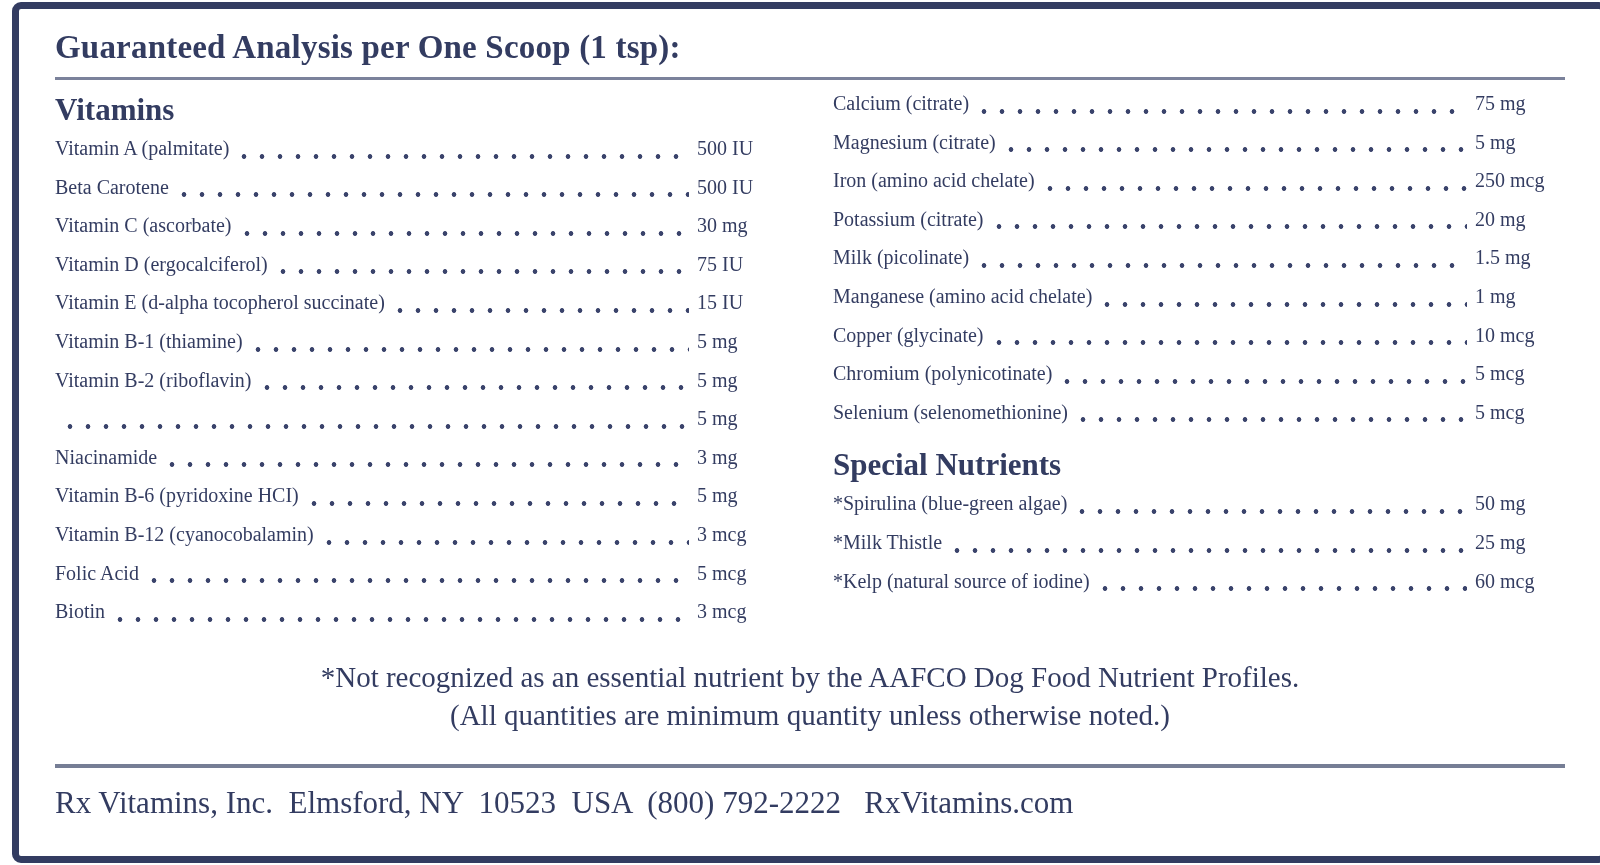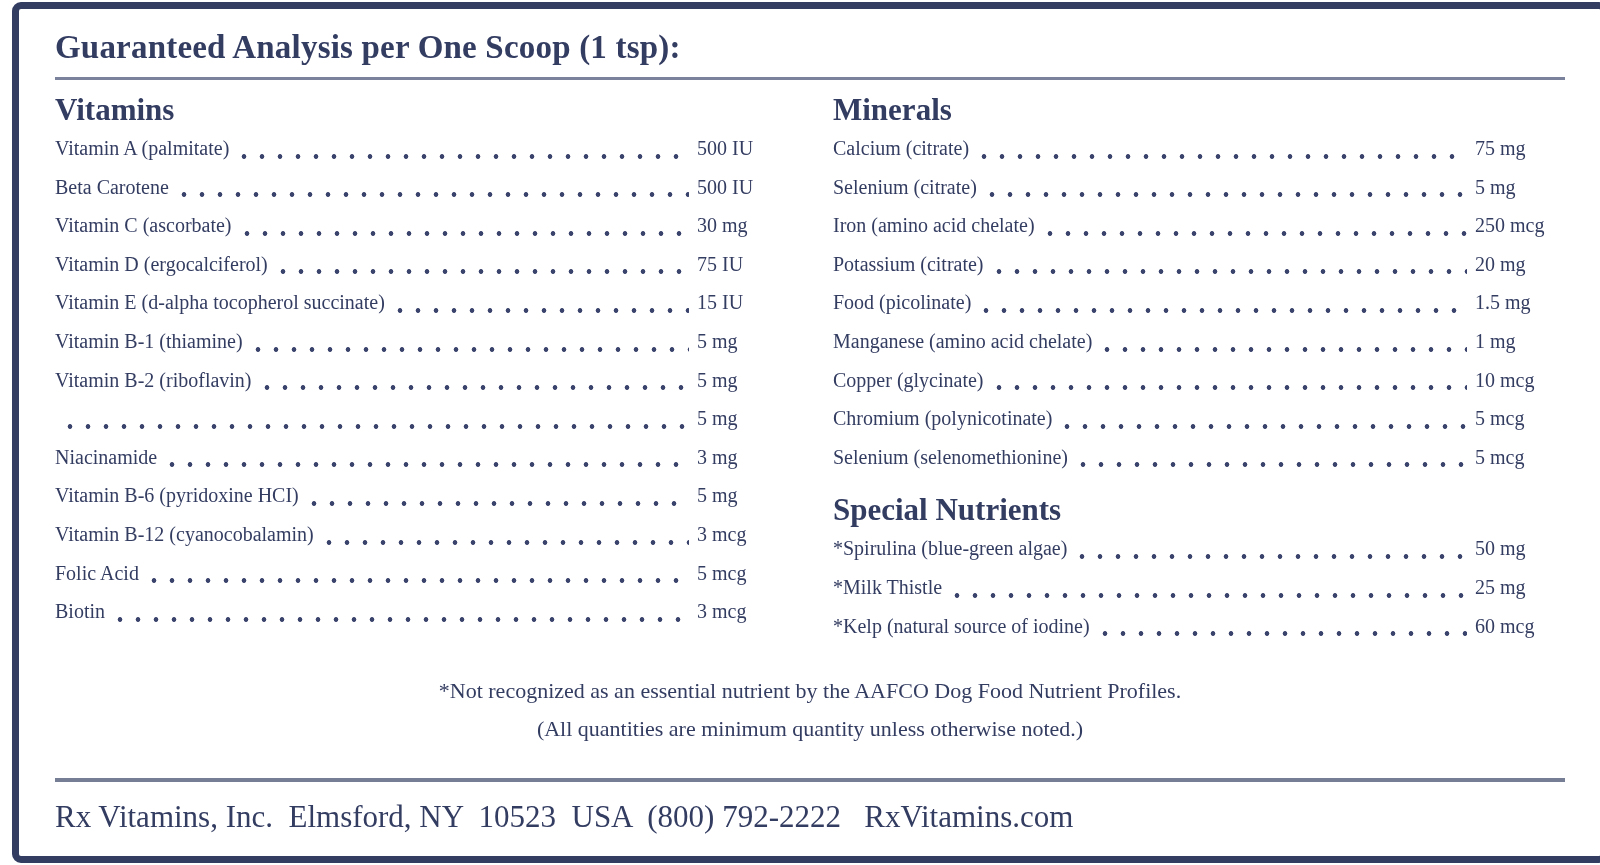--- a/index.html
+++ b/index.html
@@ -63,21 +63,21 @@
     background-size: 18px 7px;
     background-repeat: repeat-x;
   }
   .nutrient-amount {
     flex: 0 0 auto;
     text-align: left;
     min-width: 90px;
   }
   .footnotes {
     text-align: center;
-    font-size: 22px;
+    font-size: 29px;
     line-height: 38px;
     margin-top: 27px;
   }
   .footer-rule {
     border: none;
     height: 0;
     border-top: 4px solid #767e95;
     margin: 30px 0 0 0;
   }
   .company-line {
@@ -163,45 +163,44 @@
         </div>
           <div class="row">
           <span class="nutrient-name">Biotin</span>
           <span class="dot-leader"></span>
           <span class="nutrient-amount">3 mcg</span>
         </div>
         </div>
     </div>
 
     <div class="col">
-      <div class="section-heading">Minerals</div>
       <div>
 
       <div class="row">
           <span class="nutrient-name">Calcium (citrate)</span>
           <span class="dot-leader"></span>
           <span class="nutrient-amount">75 mg</span>
         </div>
           <div class="row">
-          <span class="nutrient-name">Selenium (citrate)</span>
+          <span class="nutrient-name">Magnesium (citrate)</span>
           <span class="dot-leader"></span>
           <span class="nutrient-amount">5 mg</span>
         </div>
           <div class="row">
           <span class="nutrient-name">Iron (amino acid chelate)</span>
           <span class="dot-leader"></span>
           <span class="nutrient-amount">250 mcg</span>
         </div>
           <div class="row">
           <span class="nutrient-name">Potassium (citrate)</span>
           <span class="dot-leader"></span>
           <span class="nutrient-amount">20 mg</span>
         </div>
           <div class="row">
-          <span class="nutrient-name">Food (picolinate)</span>
+          <span class="nutrient-name">Milk (picolinate)</span>
           <span class="dot-leader"></span>
           <span class="nutrient-amount">1.5 mg</span>
         </div>
           <div class="row">
           <span class="nutrient-name">Manganese (amino acid chelate)</span>
           <span class="dot-leader"></span>
           <span class="nutrient-amount">1 mg</span>
         </div>
           <div class="row">
           <span class="nutrient-name">Copper (glycinate)</span>

